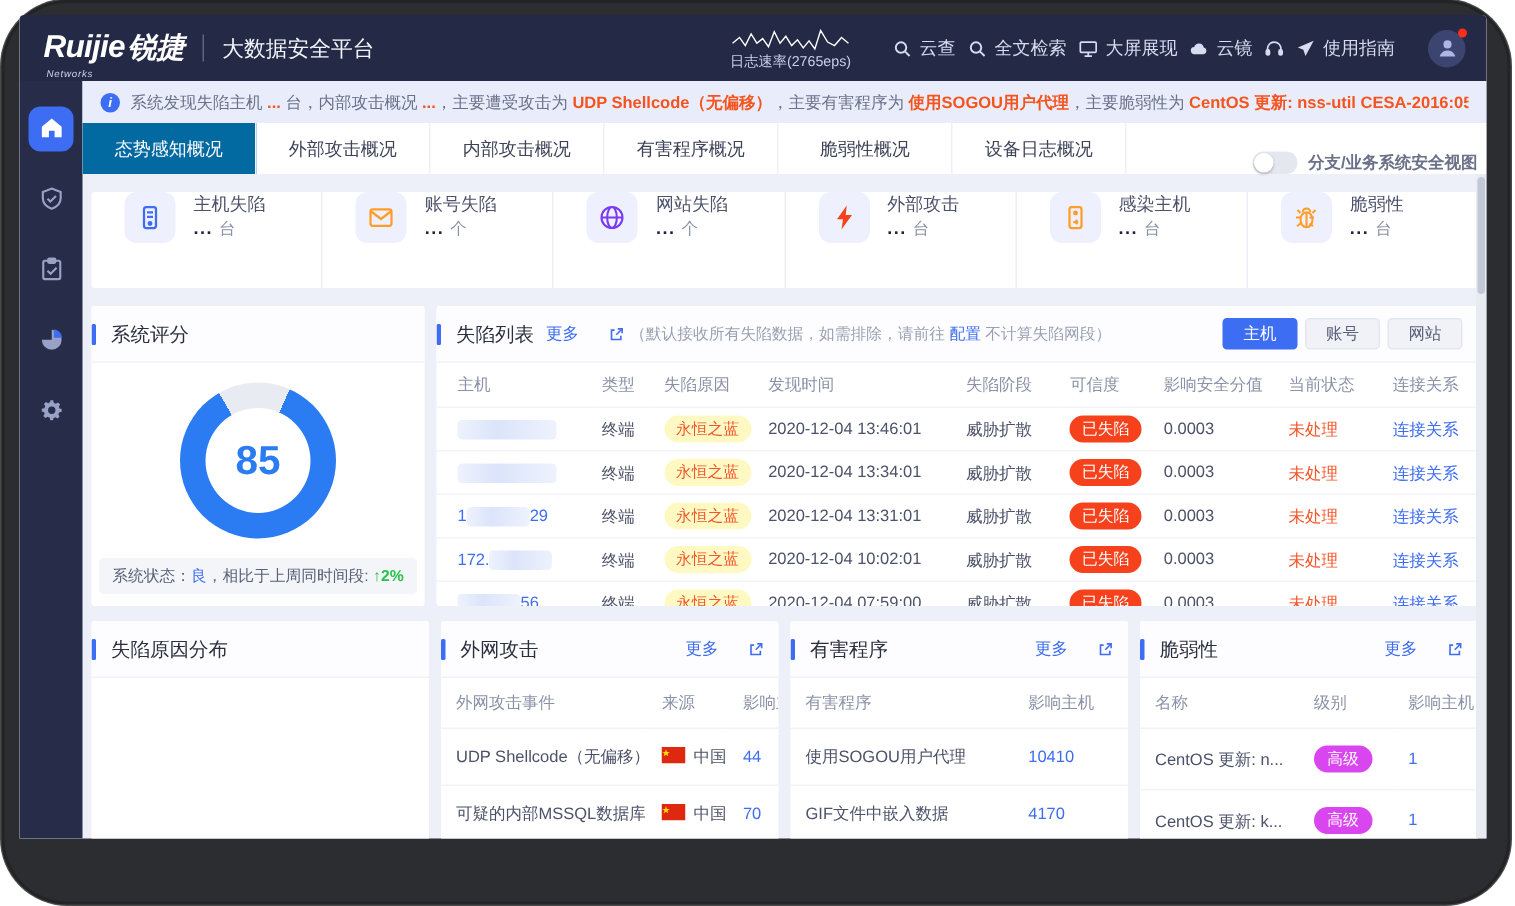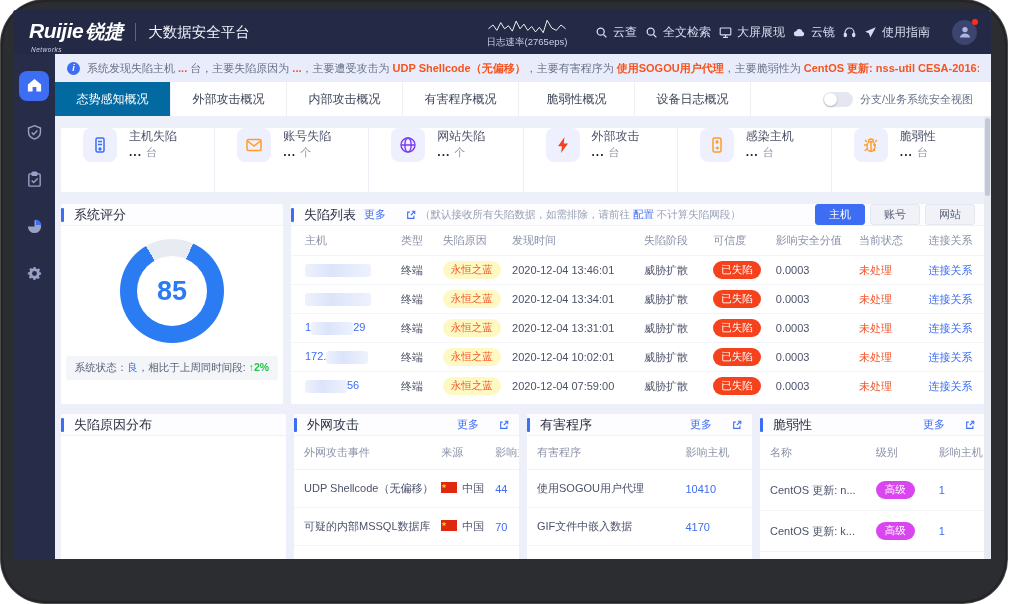--- a/index.html
+++ b/index.html
@@ -40,21 +40,21 @@
   .main { flex:1; display:flex; flex-direction:column; min-width:0; position:relative; }
 
   .notice { height:28px; background:#e9edfb; display:flex; align-items:center; padding:0 12px; gap:7px; flex:0 0 auto; }
   .notice .ibox { width:13px; height:13px; border-radius:50%; background:#3d6df2; color:#fff; font-size:9px; display:flex; align-items:center; justify-content:center; font-weight:700; flex:0 0 auto; font-style:italic; }
   .notice p { font-size:11px; color:#6a7188; white-space:nowrap; overflow:hidden; }
   .notice .hl { color:#f5541f; font-weight:700; }
 
   .tabsbar { height:34px; background:#fff; display:flex; align-items:stretch; flex:0 0 auto; }
   .tab { width:116px; display:flex; align-items:center; justify-content:center; font-size:12px; color:#3c4257; border-right:1px solid #eef0f6; cursor:pointer; }
   .tab.active { background:#0369a1; color:#fff; }
-  .view-toggle { margin-left:auto; display:flex; align-items:center; gap:7px; padding-right:18px; }
+  .view-toggle { margin-left:auto; display:flex; align-items:flex-end; gap:7px; padding-right:6px;font-weight:bold; }
   .switch { width:30px; height:15px; border-radius:8px; background:#e4e7f0; position:relative; cursor:pointer; }
   .switch .knob { position:absolute; left:1px; top:1px; width:13px; height:13px; border-radius:50%; background:#fff; box-shadow:0 1px 2px rgba(0,0,0,.25); }
   .view-toggle span { font-size:11px; color:#6a7188; }
 
   .content { flex:1; padding:12px 6px 0 6px; min-height:0; }
 
   
   .stats { background:#fff; height:64px; display:flex; border-radius:2px; margin-bottom:12px; }
   .stat { flex:1; display:flex; padding-left:22px; }
   .stat + .stat { border-left:1px solid #eceef5; }
@@ -62,21 +62,21 @@
   .stat-icon svg { width:18px; height:18px; }
   .stat-texts { margin-left:12px; line-height:1.35; }
   .stat-label { font-size:12px; color:#4c5269; }
   .stat-value { font-size:12px; font-weight:700; color:#20243a; letter-spacing:1px; }
   .stat-unit { font-size:11px; font-weight:400; color:#8b92a8; margin-left:4px; letter-spacing:0; }
 
   
   .mid-row { display:flex; gap:8px; height:200px; margin-bottom:10px; }
   .bottom-row { display:flex; gap:8px; height:170px; }
   .panel { background:#fff; border-radius:2px; overflow:hidden; display:flex; flex-direction:column; min-width:0; }
-  .panel-head { height:22px; display:flex; align-items:center; padding-right:10px; border-bottom:1px solid #f0f2f7; background:#fdfdff; flex:0 0 auto; }
+  .panel-head { height:38px; display:flex; align-items:center; padding-right:10px; border-bottom:1px solid #f0f2f7; background:#fdfdff; flex:0 0 auto; }
   .accent { width:3px; height:14px; background:#3d6df2; border-radius:1px; margin-right:10px; flex:0 0 auto; }
   .panel-title { font-size:13px; color:#2b3040; font-weight:500; white-space:nowrap; }
   .more-link { display:flex; align-items:center; gap:20px; color:#3d6df2; font-size:11px; cursor:pointer; margin-left:8px; }
   .more-link svg { width:10px; height:10px; }
   .more-right { margin-left:auto; }
   .head-note { font-size:10.5px; color:#9aa1b4; margin-left:4px; white-space:nowrap; overflow:hidden; }
   .head-note .cfg { color:#3d6df2; cursor:pointer; }
 
   .score-panel { width:222px; flex:0 0 auto; }
   .score-body { flex:1; display:flex; flex-direction:column; align-items:center; padding-top:13px; }
@@ -237,21 +237,21 @@
                 <svg viewBox="0 0 18 18" fill="currentColor">
                   <path d="M9 11.6A2.6 2.6 0 1 0 9 6.4a2.6 2.6 0 0 0 0 5.2zm7-1.6l-1.8.5a5.5 5.5 0 0 1-.6 1.4l.9 1.6-1.4 1.4-1.6-.9a5.5 5.5 0 0 1-1.4.6L10 16H8l-.5-1.8a5.5 5.5 0 0 1-1.4-.6l-1.6.9-1.4-1.4.9-1.6a5.5 5.5 0 0 1-.6-1.4L2 10V8l1.8-.5a5.5 5.5 0 0 1 .6-1.4l-.9-1.6 1.4-1.4 1.6.9a5.5 5.5 0 0 1 1.4-.6L8 2h2l.5 1.8a5.5 5.5 0 0 1 1.4.6l1.6-.9 1.4 1.4-.9 1.6a5.5 5.5 0 0 1 .6 1.4L16 8z"></path>
                 </svg>
               </span>
             </div>
           </aside>
 
         <div class="main">
           <div class="notice">
             <span class="ibox">i</span>
-            <p id="notice-text"><span>系统发现失陷主机 </span><span class="hl">...</span><span> 台，主要失陷原因为 </span><span class="hl">...</span><span>，主要遭受攻击为 </span><span class="hl">UDP Shellcode（无偏移）</span><span>，主要有害程序为 </span><span class="hl">使用SOGOU用户代理</span><span>，主要脆弱性为 </span><span class="hl">CentOS 更新: nss-util CESA-2016:0591 centos6</span></p>
+            <p id="notice-text"><span>系统发现失陷主机 </span><span class="hl">...</span><span> 台，内部攻击概况 </span><span class="hl">...</span><span>，主要遭受攻击为 </span><span class="hl">UDP Shellcode（无偏移）</span><span>，主要有害程序为 </span><span class="hl">使用SOGOU用户代理</span><span>，主要脆弱性为 </span><span class="hl">CentOS 更新: nss-util CESA-2016:0591 centos6</span></p>
           </div>
 
           <div class="tabsbar">
             <div style="display:flex" id="tabs-list">
                 <div class="tab active">态势感知概况</div>
                 <div class="tab">外部攻击概况</div>
                 <div class="tab">内部攻击概况</div>
                 <div class="tab">有害程序概况</div>
                 <div class="tab">脆弱性概况</div>
                 <div class="tab">设备日志概况</div>

